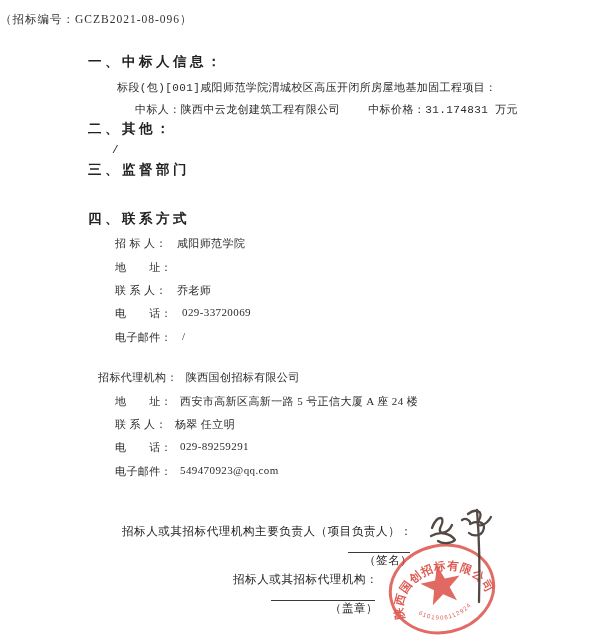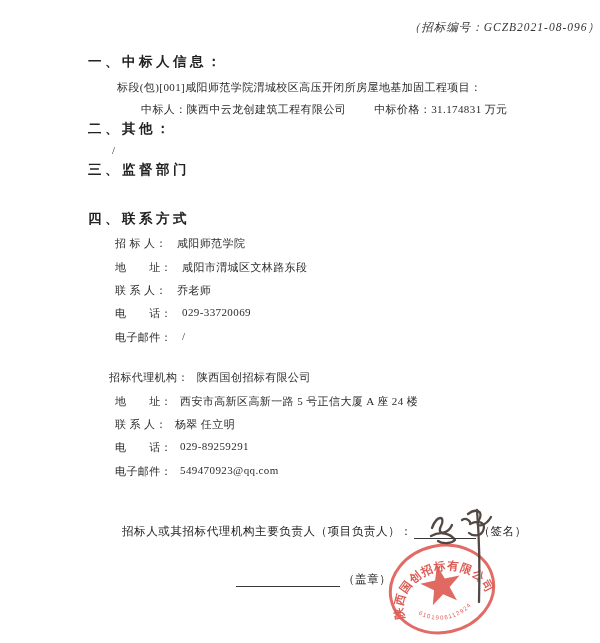--- a/index.html
+++ b/index.html
@@ -4,77 +4,76 @@
 <style>
   html,body{margin:0;padding:0;background:#ffffff;}
   #page{
     position:relative;
     width:600px;height:643px;
     background:#ffffff;
     overflow:hidden;
     font-family:"Liberation Serif","DejaVu Serif",serif;
     color:#2b2b2b;
   }
-  .line{position:absolute;white-space:nowrap;font-size:11px;letter-spacing:0.4px;}
+  .line{position:absolute;white-space:nowrap;font-size:11px;letter-spacing:0.4px;font-family:Liberation Mono, monospace;}
   .heading{position:absolute;white-space:nowrap;font-size:13.5px;font-weight:bold;letter-spacing:3.5px;color:#222;}
-  .header-no{position:absolute;left:0;right:0;top:20px;text-align:right;font-size:11.5px;letter-spacing:1px;color:#333;font-style:italic;}
+  .header-no{position:absolute;left:0;right:0;top:12px;text-align:left;font-size:11.5px;letter-spacing:1px;color:#333;}
   .row{position:absolute;white-space:nowrap;font-size:11px;letter-spacing:0.4px;display:flex;}
   .row .lbl{display:inline-block;}
   .row .val{display:inline-block;margin-left:10px;}
   .row.agency .val{margin-left:8px;}
-  .sigline{position:absolute;white-space:nowrap;font-size:11.5px;letter-spacing:0.6px;display:flex;align-items:flex-end;color:#222;}
+  .sigline{position:absolute;white-space:nowrap;font-size:11.5px;letter-spacing:0.6px;display:flex;align-items:flex-end;color:#222;flex-direction:column;}
   .blank{display:inline-block;border-bottom:1.3px solid #3a3a3a;height:13px;}
   .blank.sig{width:62px;margin:0 2px;}
   .blank.seal{width:104px;margin:0 3px;}
   .price-gap{display:inline-block;width:28px;}
   .stamp-svg{position:absolute;left:385px;top:542px;width:114px;height:98px;opacity:0.88;}
   .sign-svg{position:absolute;left:424px;top:504px;width:88px;height:102px;}
 </style>
 </head>
 <body>
 
 <div id="page">
 
   <div class="header-no">（招标编号：GCZB2021-08-096）</div>
 
   <div class="heading" style="left:88px;top:53px;">一、中标人信息：</div>
   <div class="line" style="left:117px;top:80px;">标段(包)[001]咸阳师范学院渭城校区高压开闭所房屋地基加固工程项目：</div>
-  <div class="line" style="left:141px;top:102px;text-align:center;">
+  <div class="line" style="left:135px;top:102px;text-align:center;">
     <span>中标人：陕西中云龙创建筑工程有限公司</span><span class="price-gap"></span><span>中标价格：31.174831 万元</span>
   </div>
 
   <div class="heading" style="left:88px;top:120px;">二、其他：</div>
   <div class="line" style="left:112px;top:144px;">/</div>
 
   <div class="heading" style="left:88px;top:161px;">三、监督部门</div>
 
   <div class="heading" style="left:88px;top:210px;">四、联系方式</div>
 
   <div class="row" style="left:115px;top:236px;">
     <span class="lbl">招 标 人：</span>
     <span class="val">咸阳师范学院</span>
   </div>
   <div class="row" style="left:115px;top:260px;">
     <span class="lbl">地　　址：</span>
-    <span class="val">咸阳市渭城区文林路东段</span>
   </div>
   <div class="row" style="left:115px;top:283px;">
     <span class="lbl">联 系 人：</span>
     <span class="val">乔老师</span>
   </div>
   <div class="row" style="left:115px;top:306px;">
     <span class="lbl">电　　话：</span>
     <span class="val">029-33720069</span>
   </div>
   <div class="row" style="left:115px;top:330px;">
     <span class="lbl">电子邮件：</span>
     <span class="val">/</span>
   </div>
 
-  <div class="row agency" style="left:109px;top:370px;">
+  <div class="row agency" style="left:98px;top:370px;">
     <span class="lbl">招标代理机构：</span>
     <span class="val">陕西国创招标有限公司</span>
   </div>
   <div class="row agency" style="left:115px;top:394px;">
     <span class="lbl">地　　址：</span>
     <span class="val">西安市高新区高新一路 5 号正信大厦 A 座 24 楼</span>
   </div>
   <div class="row agency" style="left:115px;top:417px;">
     <span class="lbl">联 系 人：</span>
     <span class="val">杨翠 任立明</span>
@@ -88,20 +87,21 @@
     <span class="val">549470923@qq.com</span>
   </div>
 
   <div class="sigline" style="left:122px;top:524px;">
     <span>招标人或其招标代理机构主要负责人（项目负责人）：</span>
       <span class="blank sig"></span>
       <span>（签名）</span>
   </div>
 
   <div class="sigline" style="left:233px;top:572px;">
+    <span>招标人或其招标代理机构：</span>
       <span class="blank seal"></span>
       <span>（盖章）</span>
   </div>
 
   <svg class="stamp-svg" viewBox="0 0 114 98">
     <g transform="rotate(-12 57 47)" fill="none" stroke="#d9453c">
       <ellipse cx="57" cy="47" rx="52" ry="43.5" stroke-width="3" opacity="0.9"></ellipse>
       <path id="arcTop" d="M 16,74 A 43,35 0 1 1 98,74" stroke="none"></path>
       <path id="arcBot" d="M 24,60 A 36,29 0 0 0 90,60" stroke="none"></path>
       <polygon stroke="none" fill="#d9453c" opacity="0.92" points="57,23 61.9,37.2 76.9,37.5 64.9,46.6 69.3,61 57,52.4 44.6,61 49,46.6 37,37.5 52,37.2"></polygon>

